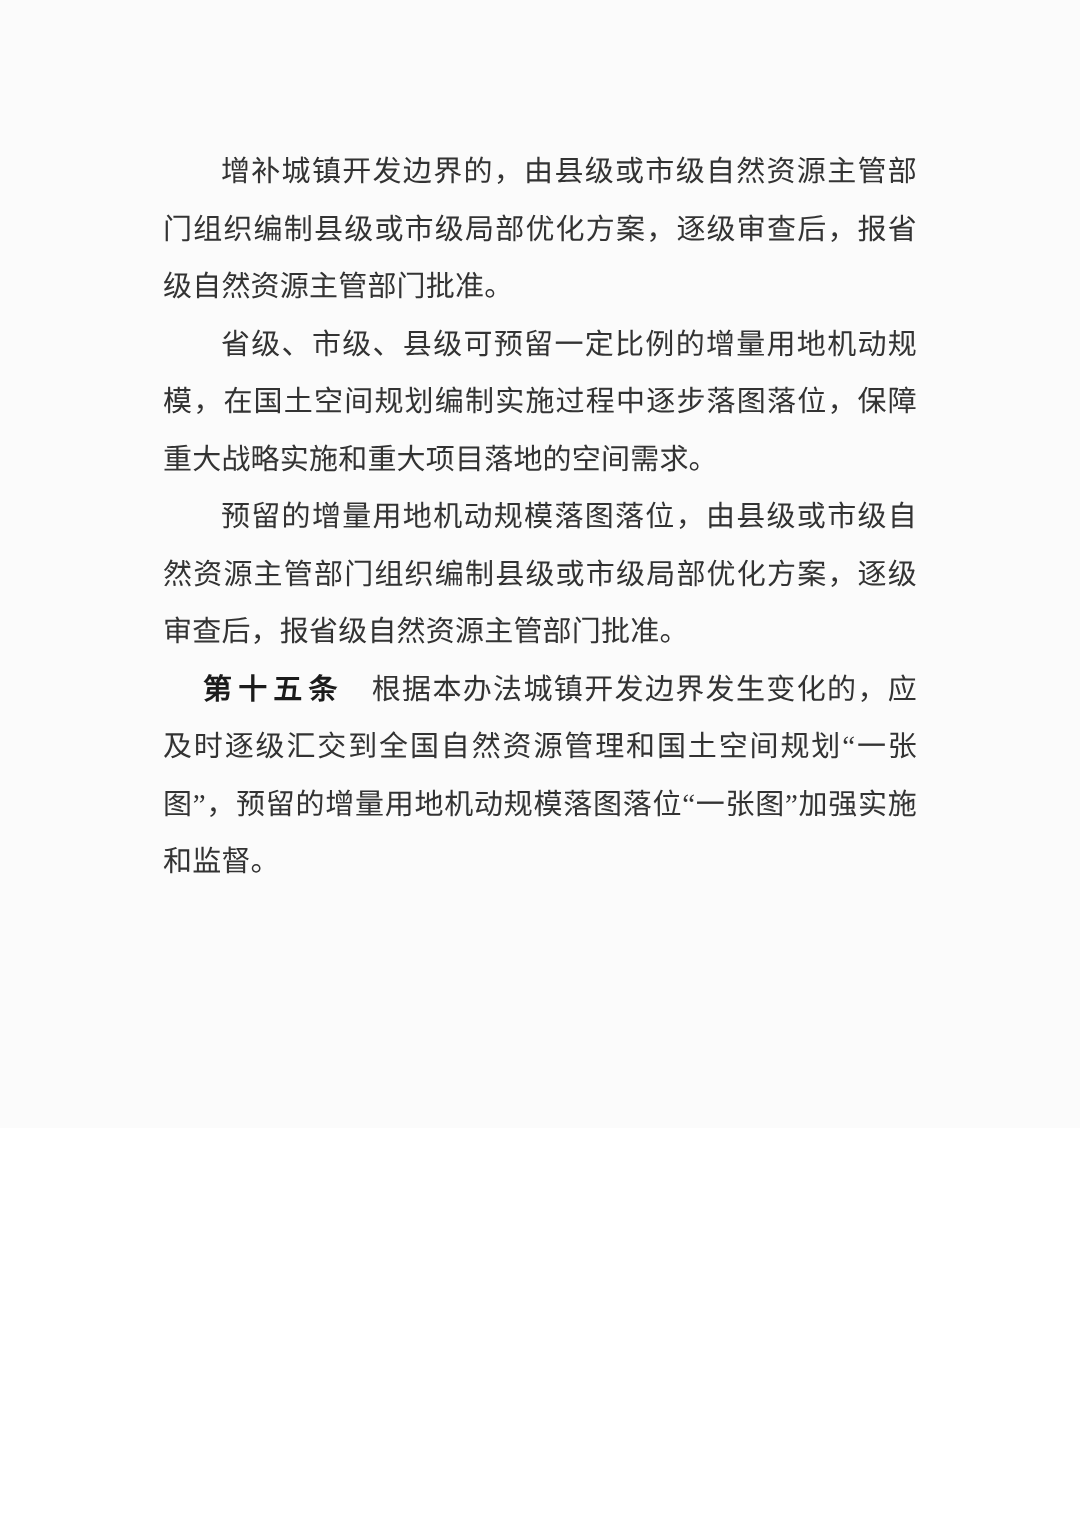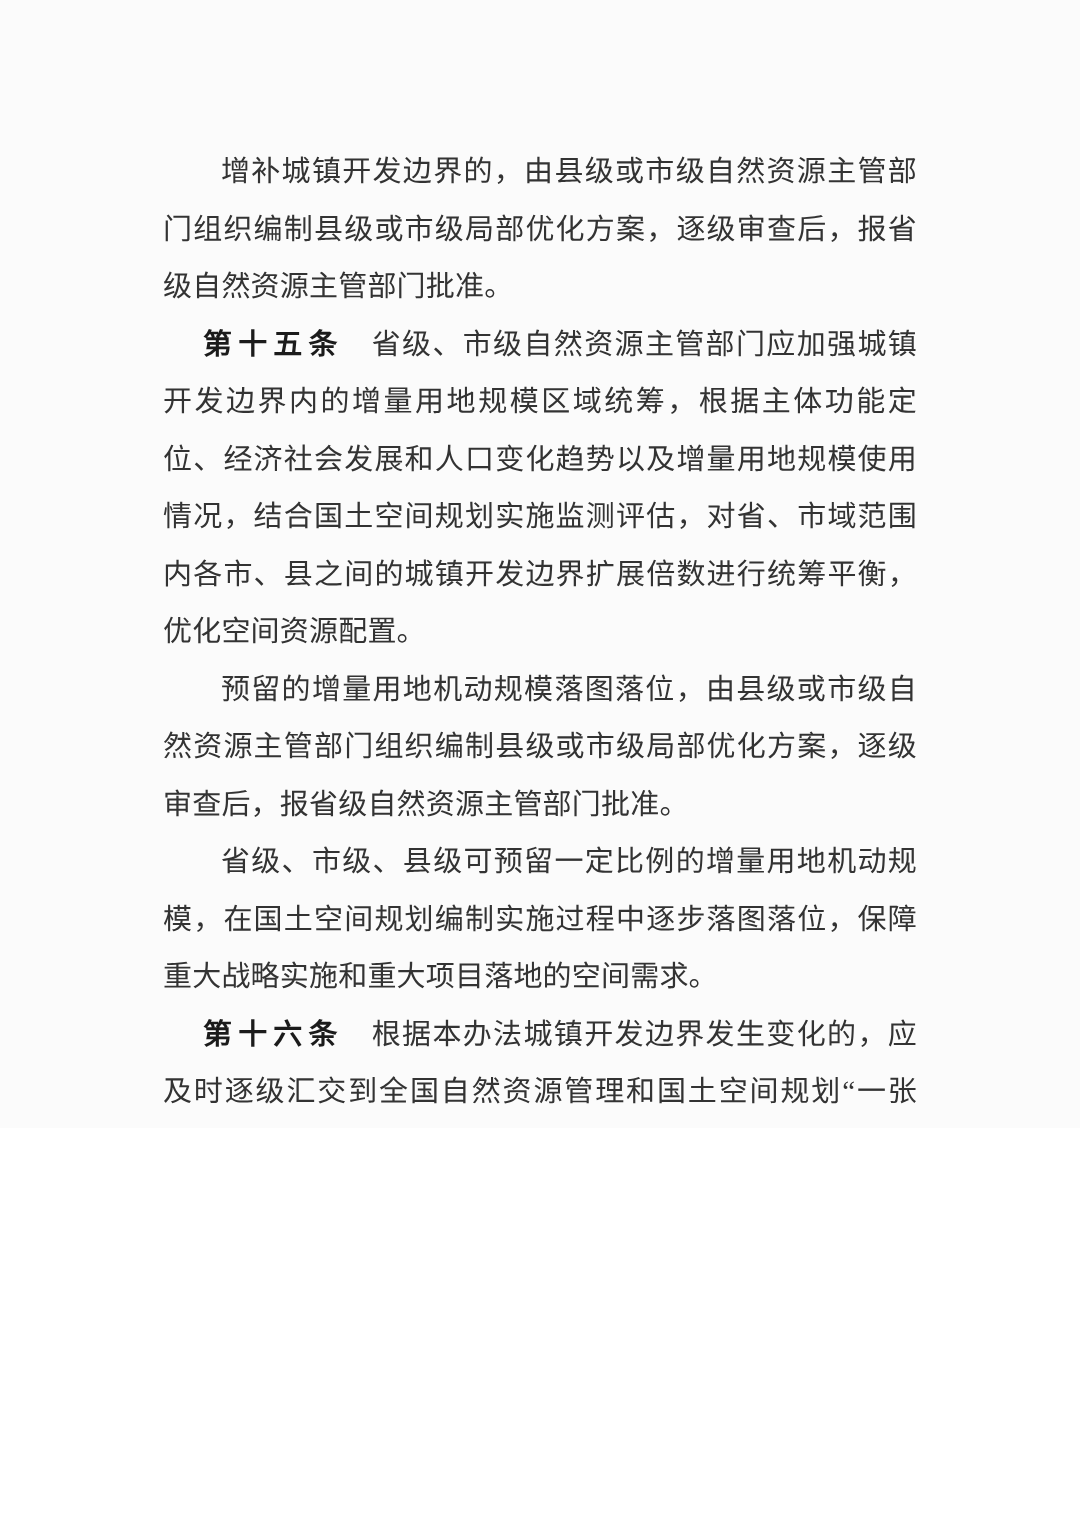--- a/index.html
+++ b/index.html
@@ -53,19 +53,18 @@
     color: var(--pagenum-color, #4d4d4d);
     font-family: "Liberation Serif", "DejaVu Serif", serif;
   }
 </style>
 </head>
 <body>
 
 <div class="page" style="--page-bg: #fbfbfb; --text-color: #333333; --term-color: #1b1b1b; --pagenum-color: #4d4d4d;">
   <div class="content">
       <p class="para"><span>增补城镇开发边界的，由县级或市级自然资源主管部门组织编制县级或市级局部优化方案，逐级审查后，报省级自然资源主管部门批准。</span></p>
-      <p class="para has-term"><span class="term">第十五条</span><span>省级、市级自然资源主管部门应加强城镇开发边界内的增量用地规模区域统筹，根据主体功能定位、经济社会发展和人口变化趋势以及增量用地规模使用情况，结合国土空间规划实施监测评估，对省、市域范围内各市、县之间的城镇开发边界扩展倍数进行统筹平衡，优化空间资源配置。</span></p>
+      <p class="para"><span>省级、市级、县级可预留一定比例的增量用地机动规模，在国土空间规划编制实施过程中逐步落图落位，保障重大战略实施和重大项目落地的空间需求。</span></p>
       <p class="para"><span>预留的增量用地机动规模落图落位，由县级或市级自然资源主管部门组织编制县级或市级局部优化方案，逐级审查后，报省级自然资源主管部门批准。</span></p>
-      <p class="para"><span>省级、市级、县级可预留一定比例的增量用地机动规模，在国土空间规划编制实施过程中逐步落图落位，保障重大战略实施和重大项目落地的空间需求。</span></p>
-      <p class="para has-term"><span class="term">第十六条</span><span>根据本办法城镇开发边界发生变化的，应及时逐级汇交到全国自然资源管理和国土空间规划“一张图”，预留的增量用地机动规模落图落位“一张图”加强实施和监督。</span></p>
+      <p class="para has-term"><span class="term">第十五条</span><span>根据本办法城镇开发边界发生变化的，应及时逐级汇交到全国自然资源管理和国土空间规划“一张图”，预留的增量用地机动规模落图落位“一张图”加强实施和监督。</span></p>
     </div>
   <div class="page-number">7</div>
 </div>
 
 </body></html>

